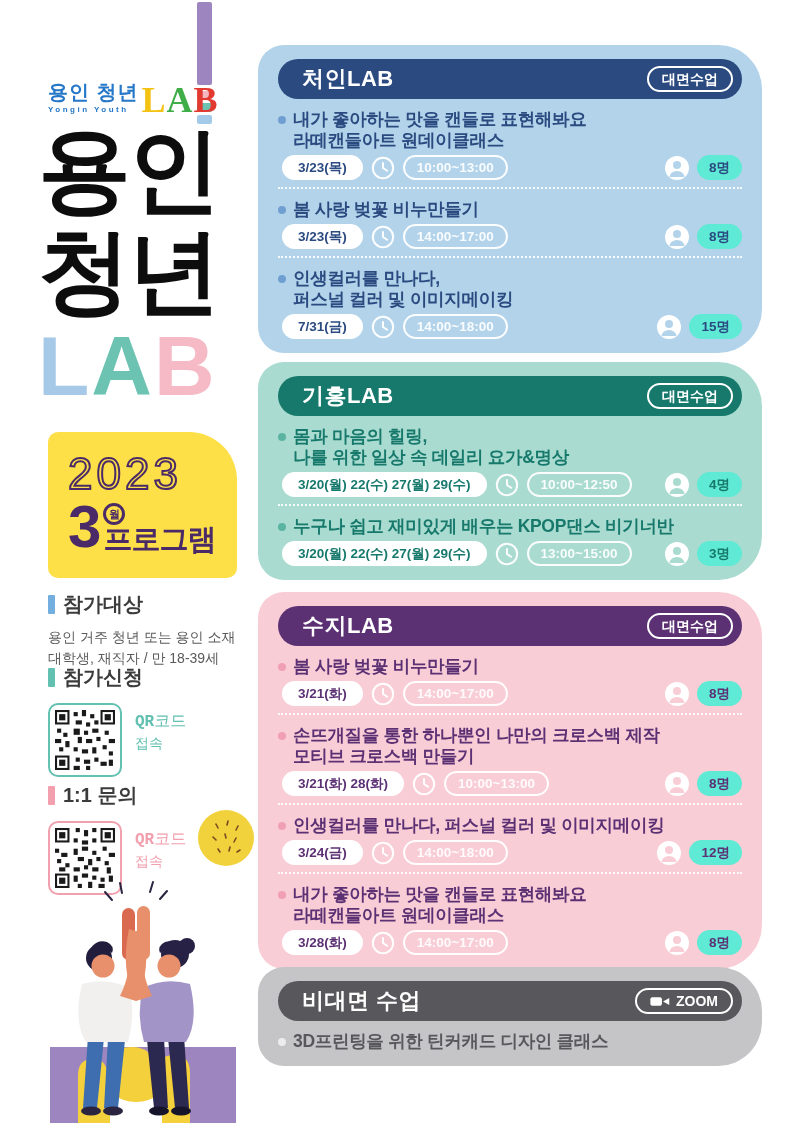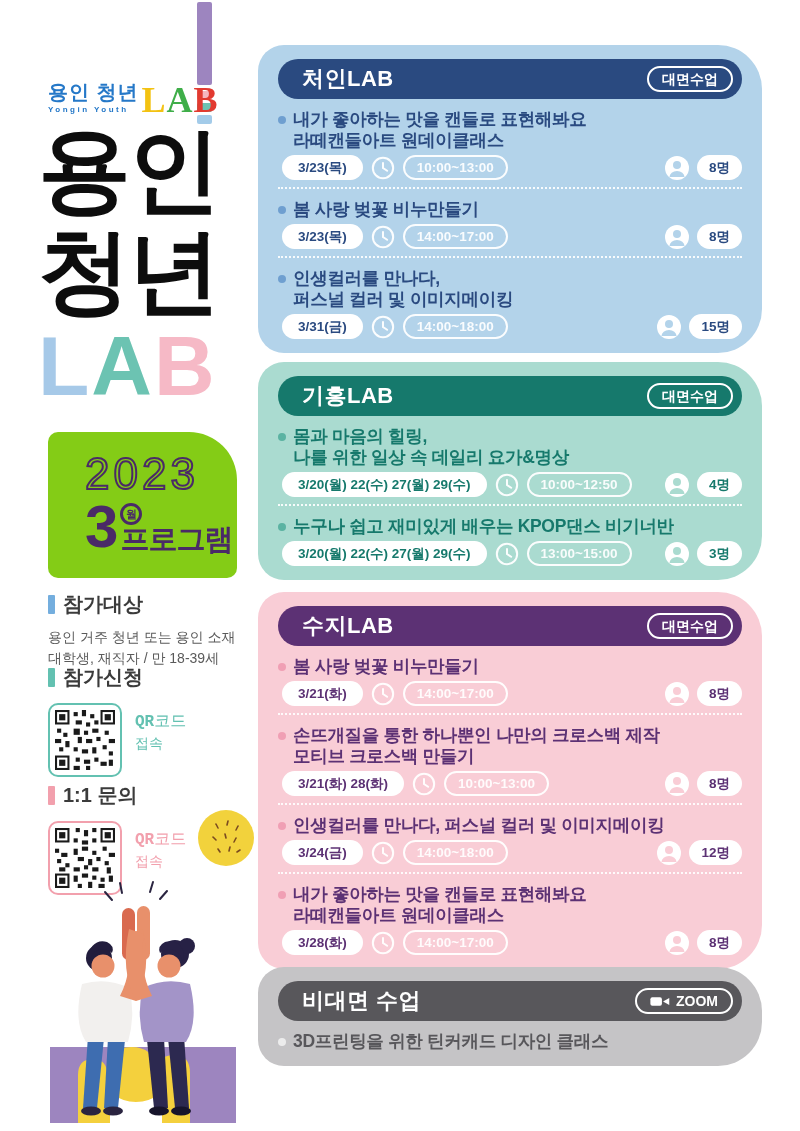--- a/index.html
+++ b/index.html
@@ -21,21 +21,21 @@
   .logo-en { color:#2578c8; font-size:8px; letter-spacing:2.5px; margin-top:3px; font-weight:600; }
   .logo-lab { font-family:"Liberation Serif","DejaVu Serif",serif; font-weight:700; font-size:36px; line-height:0.78; letter-spacing:1px; }
   .logo-lab .l { color:#f3c212; } .logo-lab .a { color:#3fae49; } .logo-lab .b { color:#e23a30; }
 
   
   .big-title { position:absolute; left:38px; top:120px; color:#0d0d0d; font-weight:800; font-size:93px; line-height:101px; letter-spacing:-3px; }
   .title-lab { font-size:84px; letter-spacing:2px; line-height:84px; margin-top:2px; font-weight:800; }
   .title-lab .l { color:#a6c9e8; } .title-lab .a { color:#6cc3b2; } .title-lab .b { color:#f6b9c6; }
 
   
-  .program-box { position:absolute; left:48px; top:432px; width:189px; height:146px; background:#84cc16; border-radius:10px 48px 10px 10px; padding:17px 0 0 37px; color:#4a2a67; }
+  .program-box { position:absolute; left:48px; top:432px; width:189px; height:146px; background:#fde047; border-radius:10px 48px 10px 10px; padding:17px 0 0 20px; color:#4a2a67; }
   .pb-year { font-size:44px; letter-spacing:4px; font-weight:400; color:#4a2a67; }
   @supports ((-webkit-text-stroke: 2px #000)) {
     .pb-year { color:transparent; -webkit-text-stroke:2px #4a2a67; }
   }
   .pb-row { display:flex; align-items:flex-end; margin-top:3px; }
   .pb-month { font-size:60px; font-weight:800; line-height:50px; }
   .pb-col { display:flex; flex-direction:column; align-items:flex-start; margin-left:2px; }
   .pb-unit { width:22px; height:22px; border:3px solid #4a2a67; border-radius:50%; font-size:11px; font-weight:800; display:flex; align-items:center; justify-content:center; margin-bottom:1px; }
   .pb-label { font-size:29px; font-weight:800; line-height:26px; letter-spacing:-1px; }
 
@@ -68,21 +68,21 @@
   .card-header { background:var(--accent); border-radius:22px; height:40px; display:flex; align-items:center; justify-content:space-between; padding:0 9px 0 24px; }
   .card-title { color:#fff; font-size:22px; font-weight:800; letter-spacing:0.5px; }
   .badge { border:2px solid #fff; color:#fff; border-radius:15px; padding:2px 13px; font-size:14px; font-weight:700; display:flex; align-items:center; gap:6px; line-height:18px; }
   .item { margin-top:10px; }
   .item-title { position:relative; padding-left:15px; color:var(--accent); font-size:17.5px; font-weight:800; line-height:21px; letter-spacing:-0.3px; }
   .dot { position:absolute; left:0; top:7px; width:8px; height:8px; border-radius:50%; background:var(--bullet); }
   .meta { display:flex; align-items:center; gap:8px; margin-top:4px; padding-left:4px; }
   .pill { border-radius:15px; font-size:13.5px; font-weight:700; line-height:16px; white-space:nowrap; }
   .pill.date { background:#fff; color:var(--accent); padding:4.5px 16px; }
   .pill.time { border:2px solid rgba(255,255,255,.95); color:rgba(255,255,255,.92); font-weight:600; padding:2.5px 12px; }
-  .pill.cap  { background:#ffffff; color:var(--accent); padding:4.5px 12px; min-width:44px; text-align:center; }
+  .pill.cap  { background:#5eead4; color:var(--accent); padding:4.5px 12px; min-width:44px; text-align:center; }
   .meta-icon { width:24px; height:24px; display:inline-flex; flex:none; }
   .meta-icon svg { width:100%; height:100%; display:block; }
   .spacer { flex:1; }
   .sep { border-top:2px dotted rgba(255,255,255,.9); margin:7px 0 7px 0; }
 </style>
 </head>
 <body>
 
 <div class="poster">
 
@@ -362,21 +362,21 @@
       </div>
     </div>
     <div class="sep"></div>
     <div class="item">
       <div class="item-title">
         <span class="dot"></span>
         <div>인생컬러를 만나다,</div>
         <div>퍼스널 컬러 및 이미지메이킹</div>
       </div>
       <div class="meta">
-        <span class="pill date">3/31(금)</span>
+        <span class="pill date">7/31(금)</span>
         <span class="meta-icon">
             <svg viewBox="0 0 26 26">
               <circle cx="13" cy="13" r="11" fill="none" stroke="#fff" stroke-width="2.2" opacity=".95"></circle>
               <path d="M13 7.5 V13 l4.5 3" stroke="#fff" stroke-width="2.2" fill="none" stroke-linecap="round" opacity=".95"></path>
             </svg>
           </span>
         <span class="pill time">14:00~18:00</span>
         <span class="spacer"></span>
         <span class="meta-icon">
             <svg viewBox="0 0 24 24">

